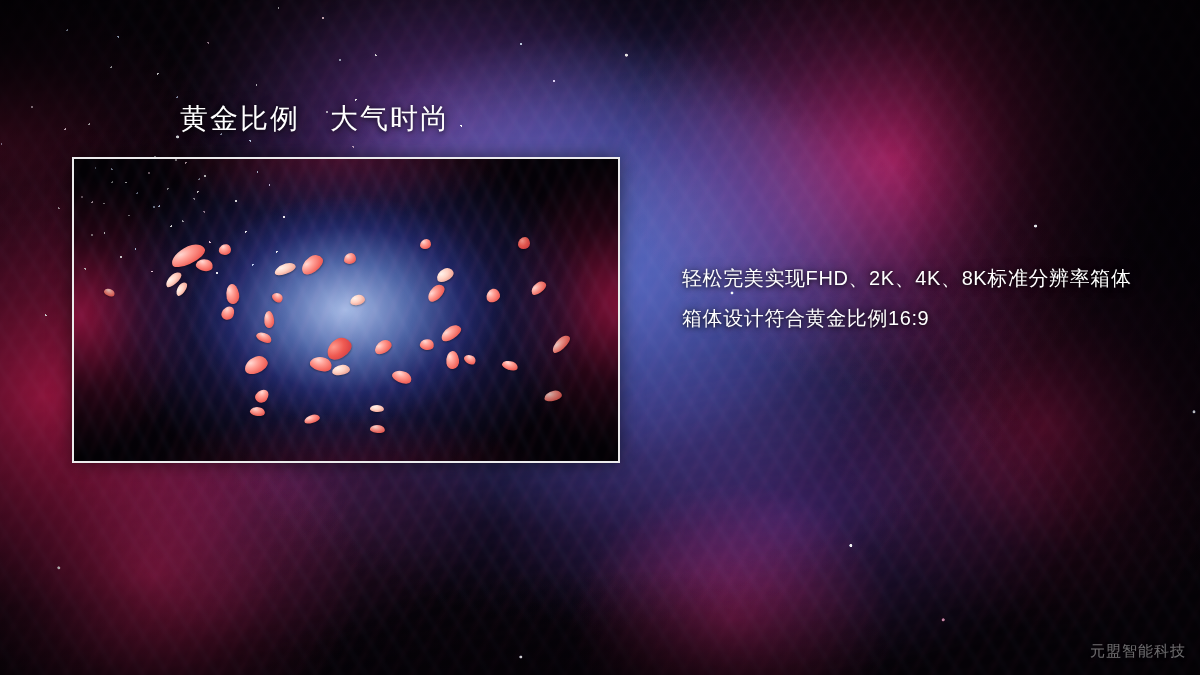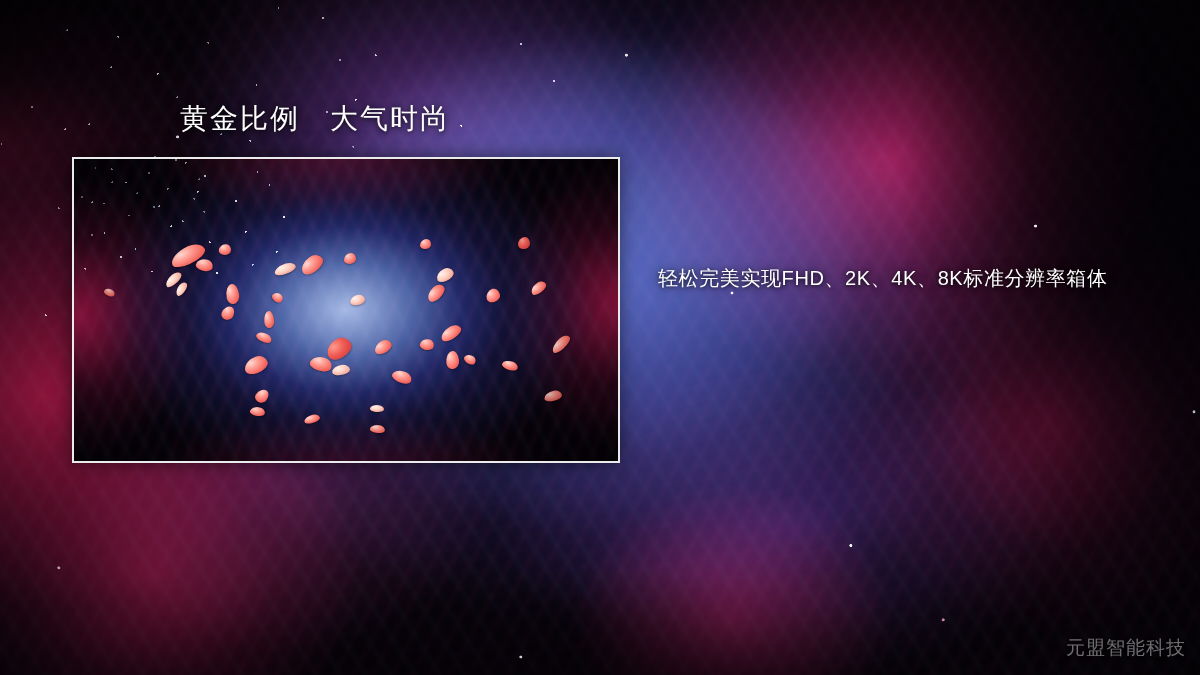--- a/index.html
+++ b/index.html
@@ -217,27 +217,28 @@
     left:658px; top:258px;
     width:500px;
   }
   .body-line{
     font-size:20px;
     line-height:40px;
     color:#ffffff;
     letter-spacing:.6px;
     white-space:nowrap;
     text-shadow:0 1px 4px rgba(0,0,0,.8), 0 0 12px rgba(0,0,0,.55);
+    margin-left:24px;
   }
 
   
   .watermark{
     position:absolute;
     right:14px; bottom:14px;
-    font-size:19px;
+    font-size:15px;
     letter-spacing:1px;
     color:rgba(255,255,255,.42);
     text-shadow:0 1px 3px rgba(0,0,0,.6);
   }
 </style>
 </head>
 <body>
 
 <div class="slide">
 
@@ -306,17 +307,18 @@
       <span class="petal" style="left:470px;top:232px;width:18px;height:10px;transform:rotate(-10deg);"></span>
       <span class="petal" style="left:318px;top:212px;width:20px;height:12px;transform:rotate(24deg);"></span>
       <span class="petal" style="left:300px;top:182px;width:18px;height:12px;transform:rotate(-26deg);"></span>
 
       <div class="photo-vig"></div>
     </div>
   </div>
 
   <div class="body-text">
     <div class="body-line">轻松完美实现FHD、2K、4K、8K标准分辨率箱体</div>
+    <div class="body-line">箱体设计符合黄金比例16:9</div>
   </div>
 
   <div class="watermark">元盟智能科技</div>
 
 </div>
 
 </body></html>

